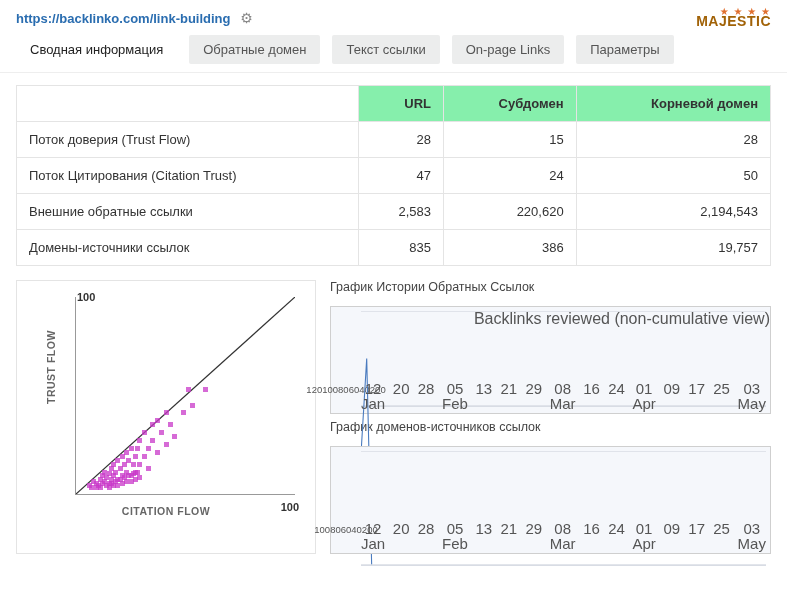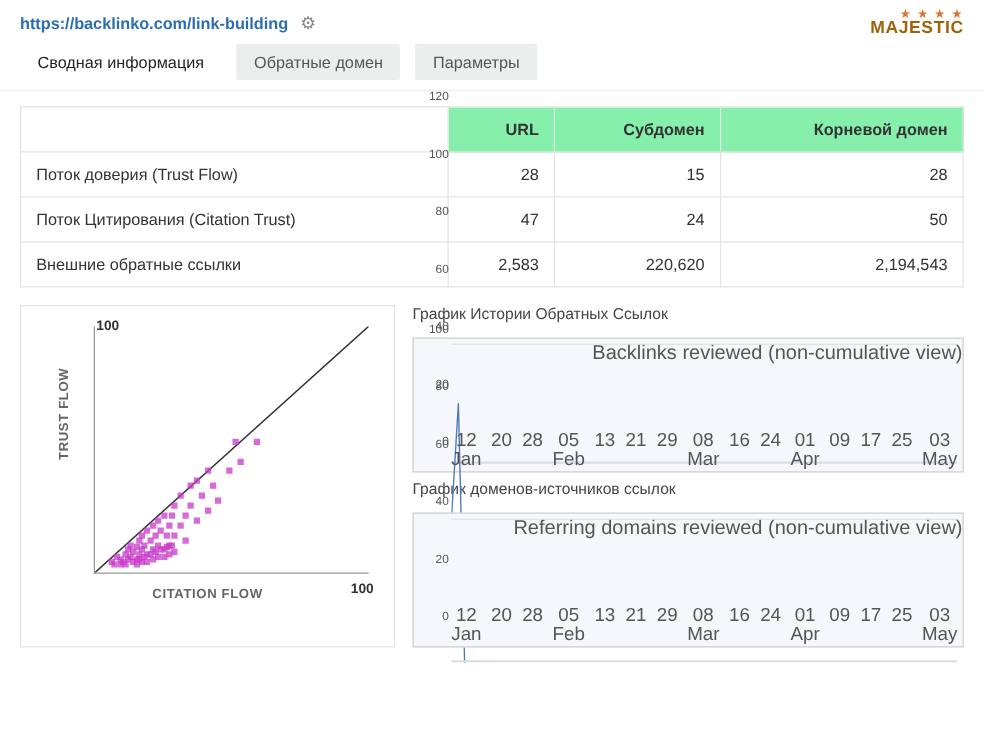--- a/index.html
+++ b/index.html
@@ -174,24 +174,23 @@
     position: absolute;
     left: 30px; right: 4px; top: 4px; bottom: 18px;
   }
   .mini-yticks {
     position: absolute;
     left: 2px; top: 4px; bottom: 18px;
     width: 26px;
     font-size: 9.5px;
     color: #555;
     display: flex;
-    flex-direction: column;
-    justify-content: flex-end;
+    flex-direction: row;
+    justify-content: center;
     align-items: flex-end;
-    gap: 35px;
   }
   .mini-xticks {
     position: absolute;
     left: 30px; right: 4px; bottom: 2px;
     display: flex;
     justify-content: space-between;
     font-size: 15px;
     color: #555;
   }
   .mini-xticks span { min-width: 18px; text-align: center; line-height: 1; }
@@ -206,20 +205,22 @@
   </div>
   <div class="logo">
     <div class="logo-stars">★ ★ ★ ★</div>
     <div class="logo-text">MAJESTIC</div>
   </div>
 </div>
 
 <div class="tabs">
   <div class="tab active">Сводная информация</div>
   <div class="tab">Обратные домен</div>
+  <div class="tab">Текст ссылки</div>
+  <div class="tab">On-page Links</div>
   <div class="tab">Параметры</div>
 </div>
 
 <div class="content">
 
   <table class="metrics">
     <thead>
       <tr>
         <th></th>
         <th>URL</th>
@@ -238,20 +239,26 @@
         <td class="rowhead">Поток Цитирования (Citation Trust)</td>
         <td>47</td>
         <td>24</td>
         <td>50</td>
       </tr>
       <tr>
         <td class="rowhead">Внешние обратные ссылки</td>
         <td>2,583</td>
         <td>220,620</td>
         <td>2,194,543</td>
+      </tr>
+      <tr>
+        <td class="rowhead">Домены-источники ссылок</td>
+        <td>835</td>
+        <td>386</td>
+        <td>19,757</td>
       </tr>
     </tbody>
   </table>
 
   <div class="panels">
     <div class="panel-left">
       <div class="scatter-wrap">
         <div class="scatter-ymax">100</div>
         <div class="scatter-ylabel">TRUST FLOW</div>
         <div class="scatter-plot">
@@ -373,21 +380,20 @@
             <span>01<br>Apr</span>
             <span>09</span>
             <span>17</span>
             <span>25</span>
             <span>03<br>May</span>
           </div>
       </div>
 
       <div class="panel-title">График доменов-источников ссылок</div>
       <div class="mini-chart">
-        <div class="mini-title">Referring domains reviewed (non-cumulative view)</div>
         <div class="mini-yticks" id="rd-yticks">
             <span>100</span>
             <span>80</span>
             <span>60</span>
             <span>40</span>
             <span>20</span>
             <span>0</span>
           </div>
         <svg class="mini-svg" id="rd-svg" preserveAspectRatio="none" viewBox="0 0 71 100">
             <line x1="0" x2="71" y1="0" y2="0" stroke="#d8dce4" stroke-width="0.3"></line>

